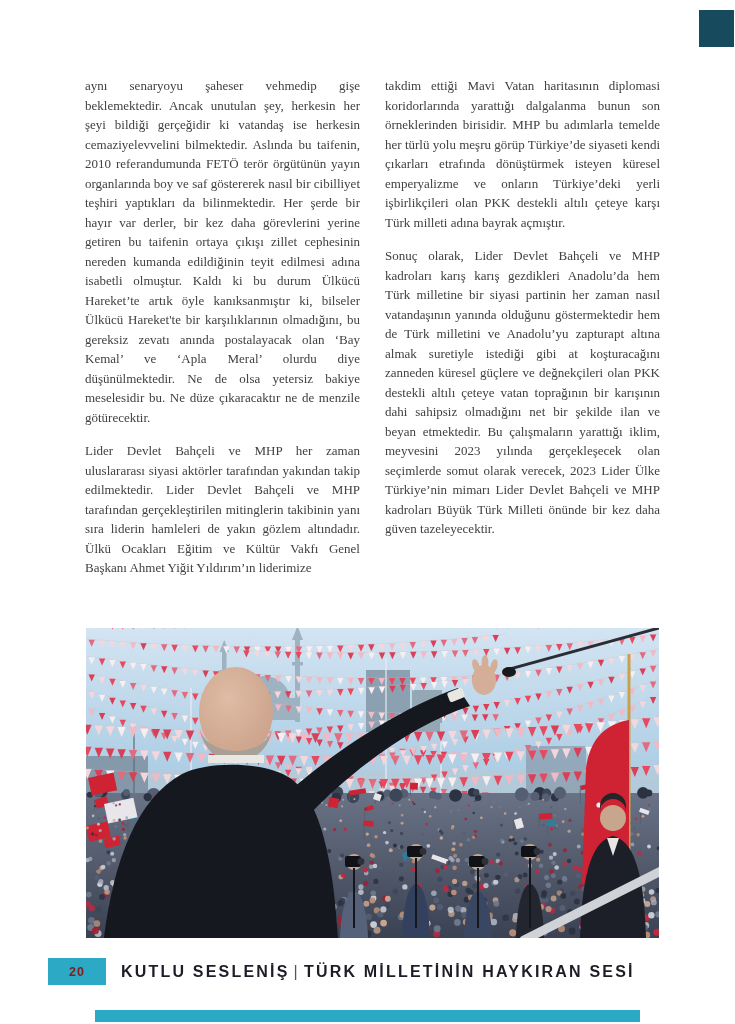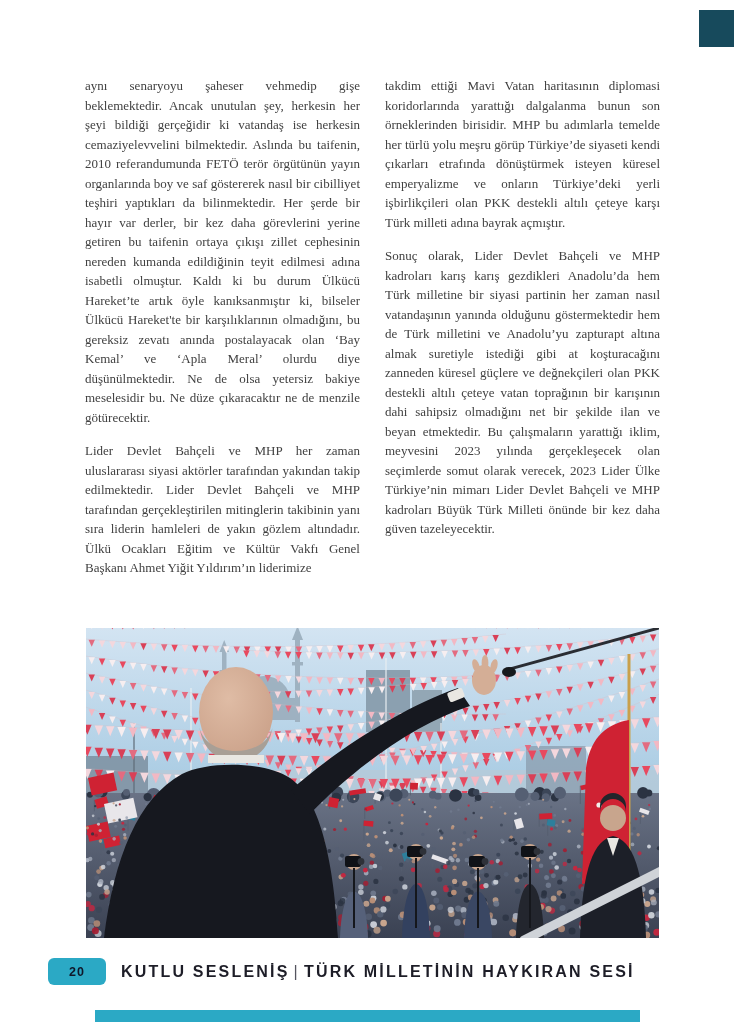--- a/index.html
+++ b/index.html
@@ -25,21 +25,21 @@
   .photo svg{display:block;}
   
   .footer{
     position:absolute;left:48px;top:958px;height:27px;
     display:flex;align-items:center;gap:15px;
     font-family:"Liberation Sans",sans-serif;
   }
   .page-badge{
     display:flex;align-items:center;justify-content:center;
     width:58px;height:27px;background:#2BA9C5;
-    color:#0f172a;font-weight:bold;font-size:12.5px;letter-spacing:1px;border-radius:6px;
+    color:#7f1d1d;font-weight:bold;font-size:12.5px;letter-spacing:1px;
   }
   .footer-line{
     color:#1D1D27;font-weight:bold;font-size:16px;letter-spacing:2.2px;
     white-space:nowrap;
   }
   .footer-line .sep{font-weight:normal;color:#55555f;padding:0 4px;}
   .bottom-rule{position:absolute;left:95px;top:1010px;width:545px;height:12px;background:#2BA9C5;}
 </style>
 </head>
 <body>

